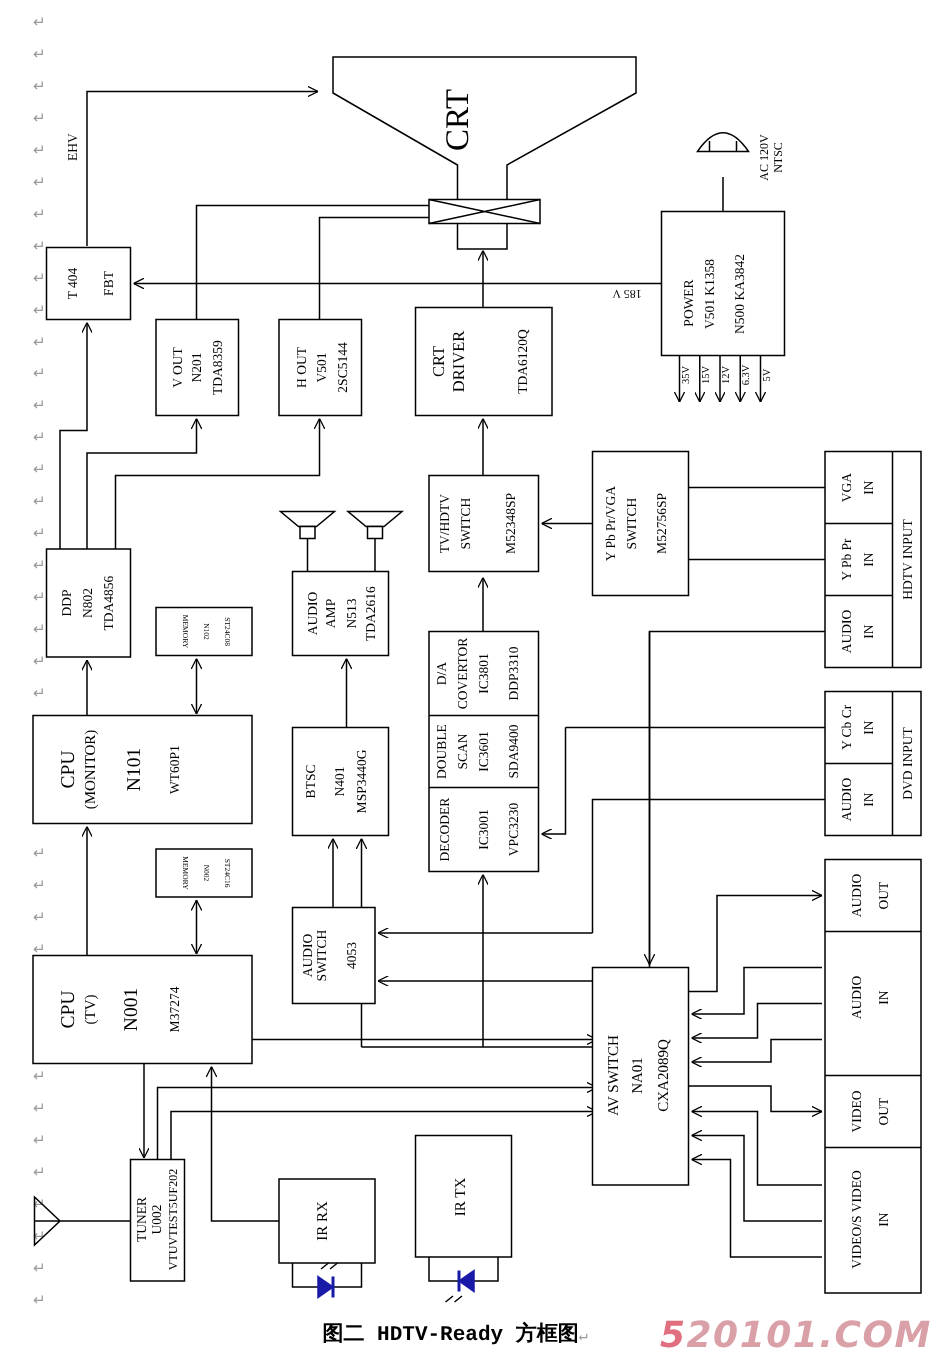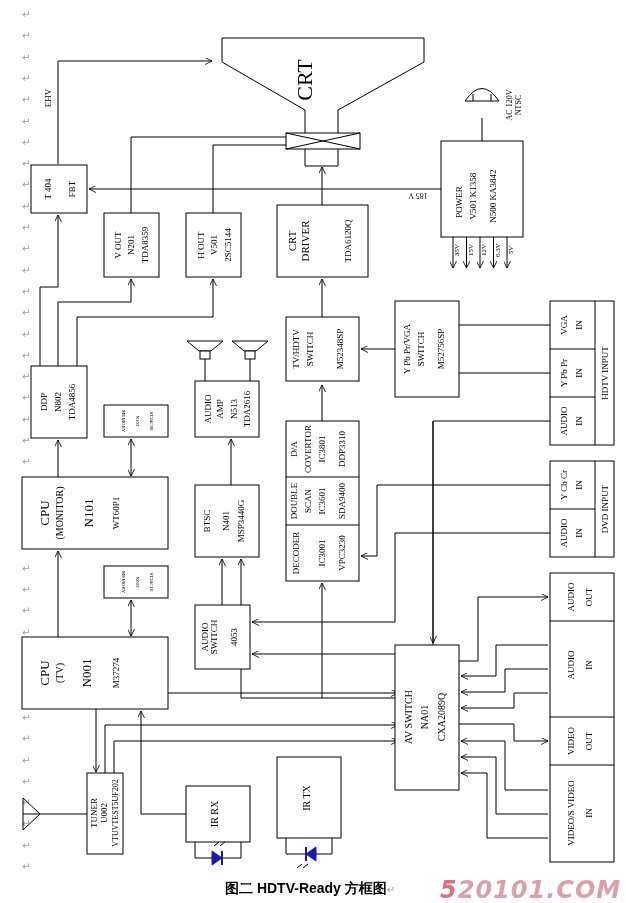--- a/index.html
+++ b/index.html
@@ -3,21 +3,21 @@
 <meta charset="utf-8">
 <style>
   html,body{margin:0;padding:0;background:#ffffff;}
   body{width:626px;height:903px;position:relative;overflow:hidden;font-family:"Liberation Serif","DejaVu Serif",serif;}
   svg{position:absolute;left:0;top:0;}
   .ln{stroke:#000;stroke-width:1;fill:none;}
   .bx{stroke:#000;stroke-width:1;fill:#fff;}
   .tx{font-family:"Liberation Serif","DejaVu Serif",serif;fill:#000;}
   .para{font-family:"DejaVu Sans",sans-serif;fill:#9a9a9a;font-size:10px;}
   .blue{fill:#1a1aa8;stroke:#1a1aa8;}
-  .caption{position:absolute;left:225px;top:880px;font-family:Liberation Sans, sans-serif;font-weight:bold;font-size:14px;color:#000;}
+  .caption{position:absolute;left:215px;top:880px;font-family:Liberation Mono, monospace;font-weight:bold;font-size:14px;color:#000;}
   .caption .mark{color:#9a9a9a;font-weight:normal;font-size:10px;}
   .watermark{position:absolute;left:440px;top:876px;font-family:"DejaVu Sans",sans-serif;font-weight:bold;font-style:italic;font-size:24px;letter-spacing:1px;color:#d9a0a8;text-align:right;}
   .watermark .first{color:#e07080;}
 </style>
 </head>
 <body>
 
 <svg width="626" height="903" viewBox="0 0 626 903">
   <defs>
     <marker id="ar" viewBox="0 0 10 10" refX="10" refY="5" markerWidth="7" markerHeight="7" orient="auto-start-reverse">

